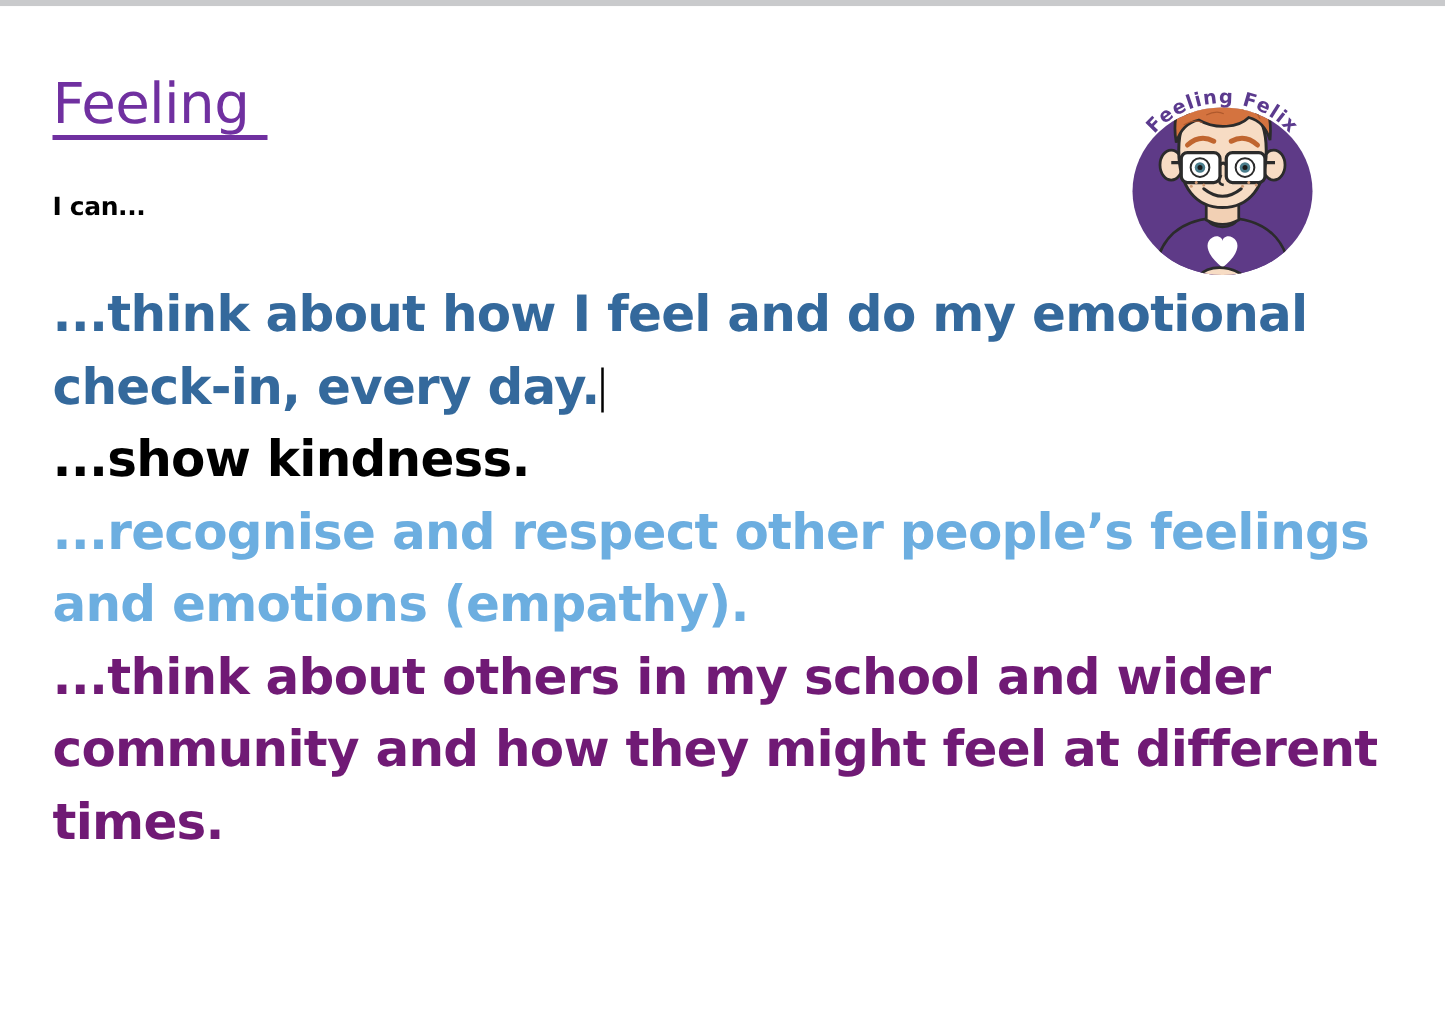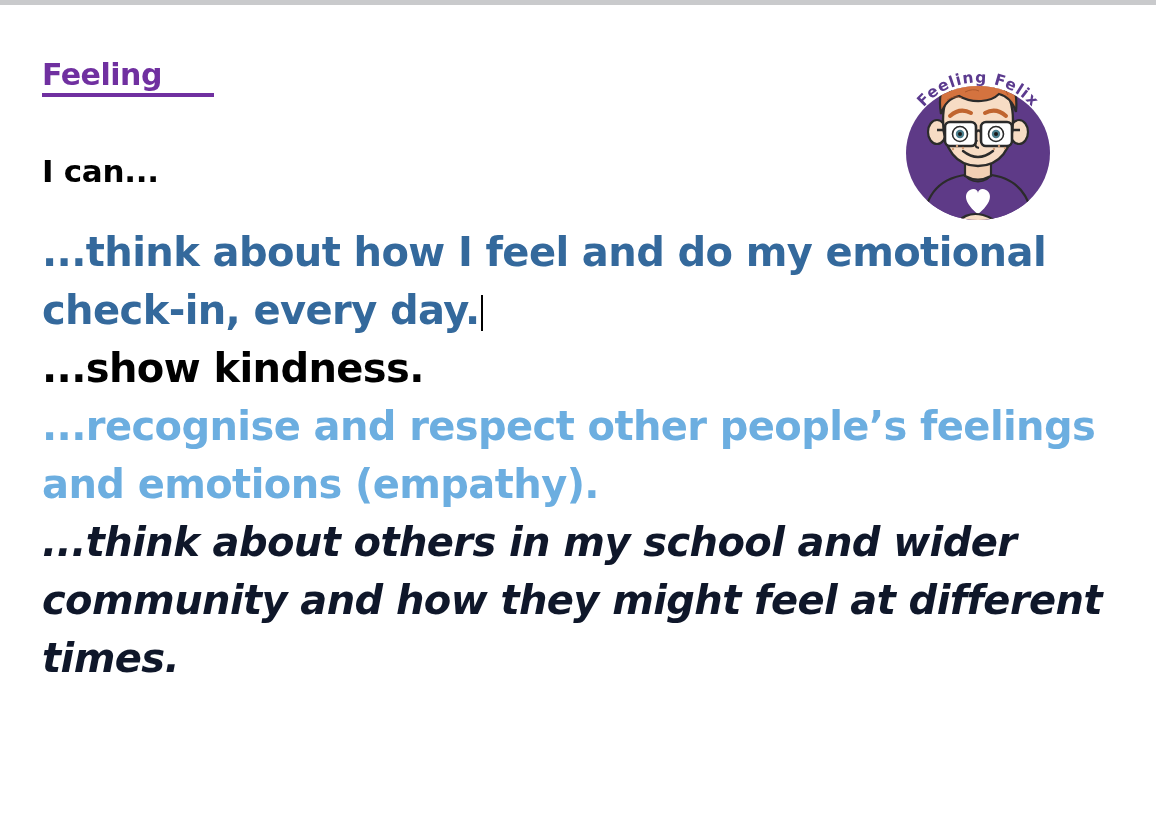--- a/index.html
+++ b/index.html
@@ -29,42 +29,42 @@
     background: #ffffff;
   }
   
   .title-block {
     position: absolute;
     left: 42px;
     top: 55px;
   }
   .title-text {
     font-family: "DejaVu Sans", sans-serif;
-    font-size: 30px;
-    font-weight: 700;
+    font-size: 45px;
+    font-weight: 400;
     color: #7030a0;
     letter-spacing: -0.5px;
     line-height: 1.0;
     display: block;
     white-space: nowrap;
   }
   .title-underline {
     display: block;
     width: 172px;
     height: 4px;
     background: #7030a0;
     margin-top: 3px;
   }
   
   .i-can {
     position: absolute;
     left: 42px;
     top: 148px;
     font-family: "DejaVu Sans", sans-serif;
-    font-size: 31px;
+    font-size: 20px;
     font-weight: 700;
     color: #000000;
     letter-spacing: -0.3px;
     white-space: nowrap;
   }
   
   .body-list {
     position: absolute;
     left: 42px;
     top: 218px;
@@ -110,21 +110,21 @@
   </div>
 
   <div class="i-can" style="color: rgb(0, 0, 0);">I can...</div>
 
   <div class="body-list">
     <p class="body-line" style="color: rgb(52, 105, 156);">
       <span>...think about how I feel and do my emotional check-in, every day.</span><span class="caret"></span>
     </p>
     <p class="body-line" style="color: rgb(0, 0, 0);">...show kindness.</p>
     <p class="body-line" style="color: rgb(108, 174, 224);">...recognise and respect other people’s feelings and emotions (empathy).</p>
-    <p class="body-line" style="color: #0f172a; font-style: italic;">...think about others in my school and wider community and how they might feel at different times.</p>
+    <p class="body-line" style="color: #701a75;">...think about others in my school and wider community and how they might feel at different times.</p>
   </div>
 
   <div class="logo">
     <svg width="165" height="175" viewBox="0 0 165 175" xmlns="http://www.w3.org/2000/svg">
       <defs>
         <path id="arcpath" d="M 16,84 A 68,62 0 0 1 150,84" fill="none"></path>
         <clipPath id="circleClip">
           <ellipse cx="83" cy="103" rx="72" ry="67"></ellipse>
         </clipPath>
       </defs>

